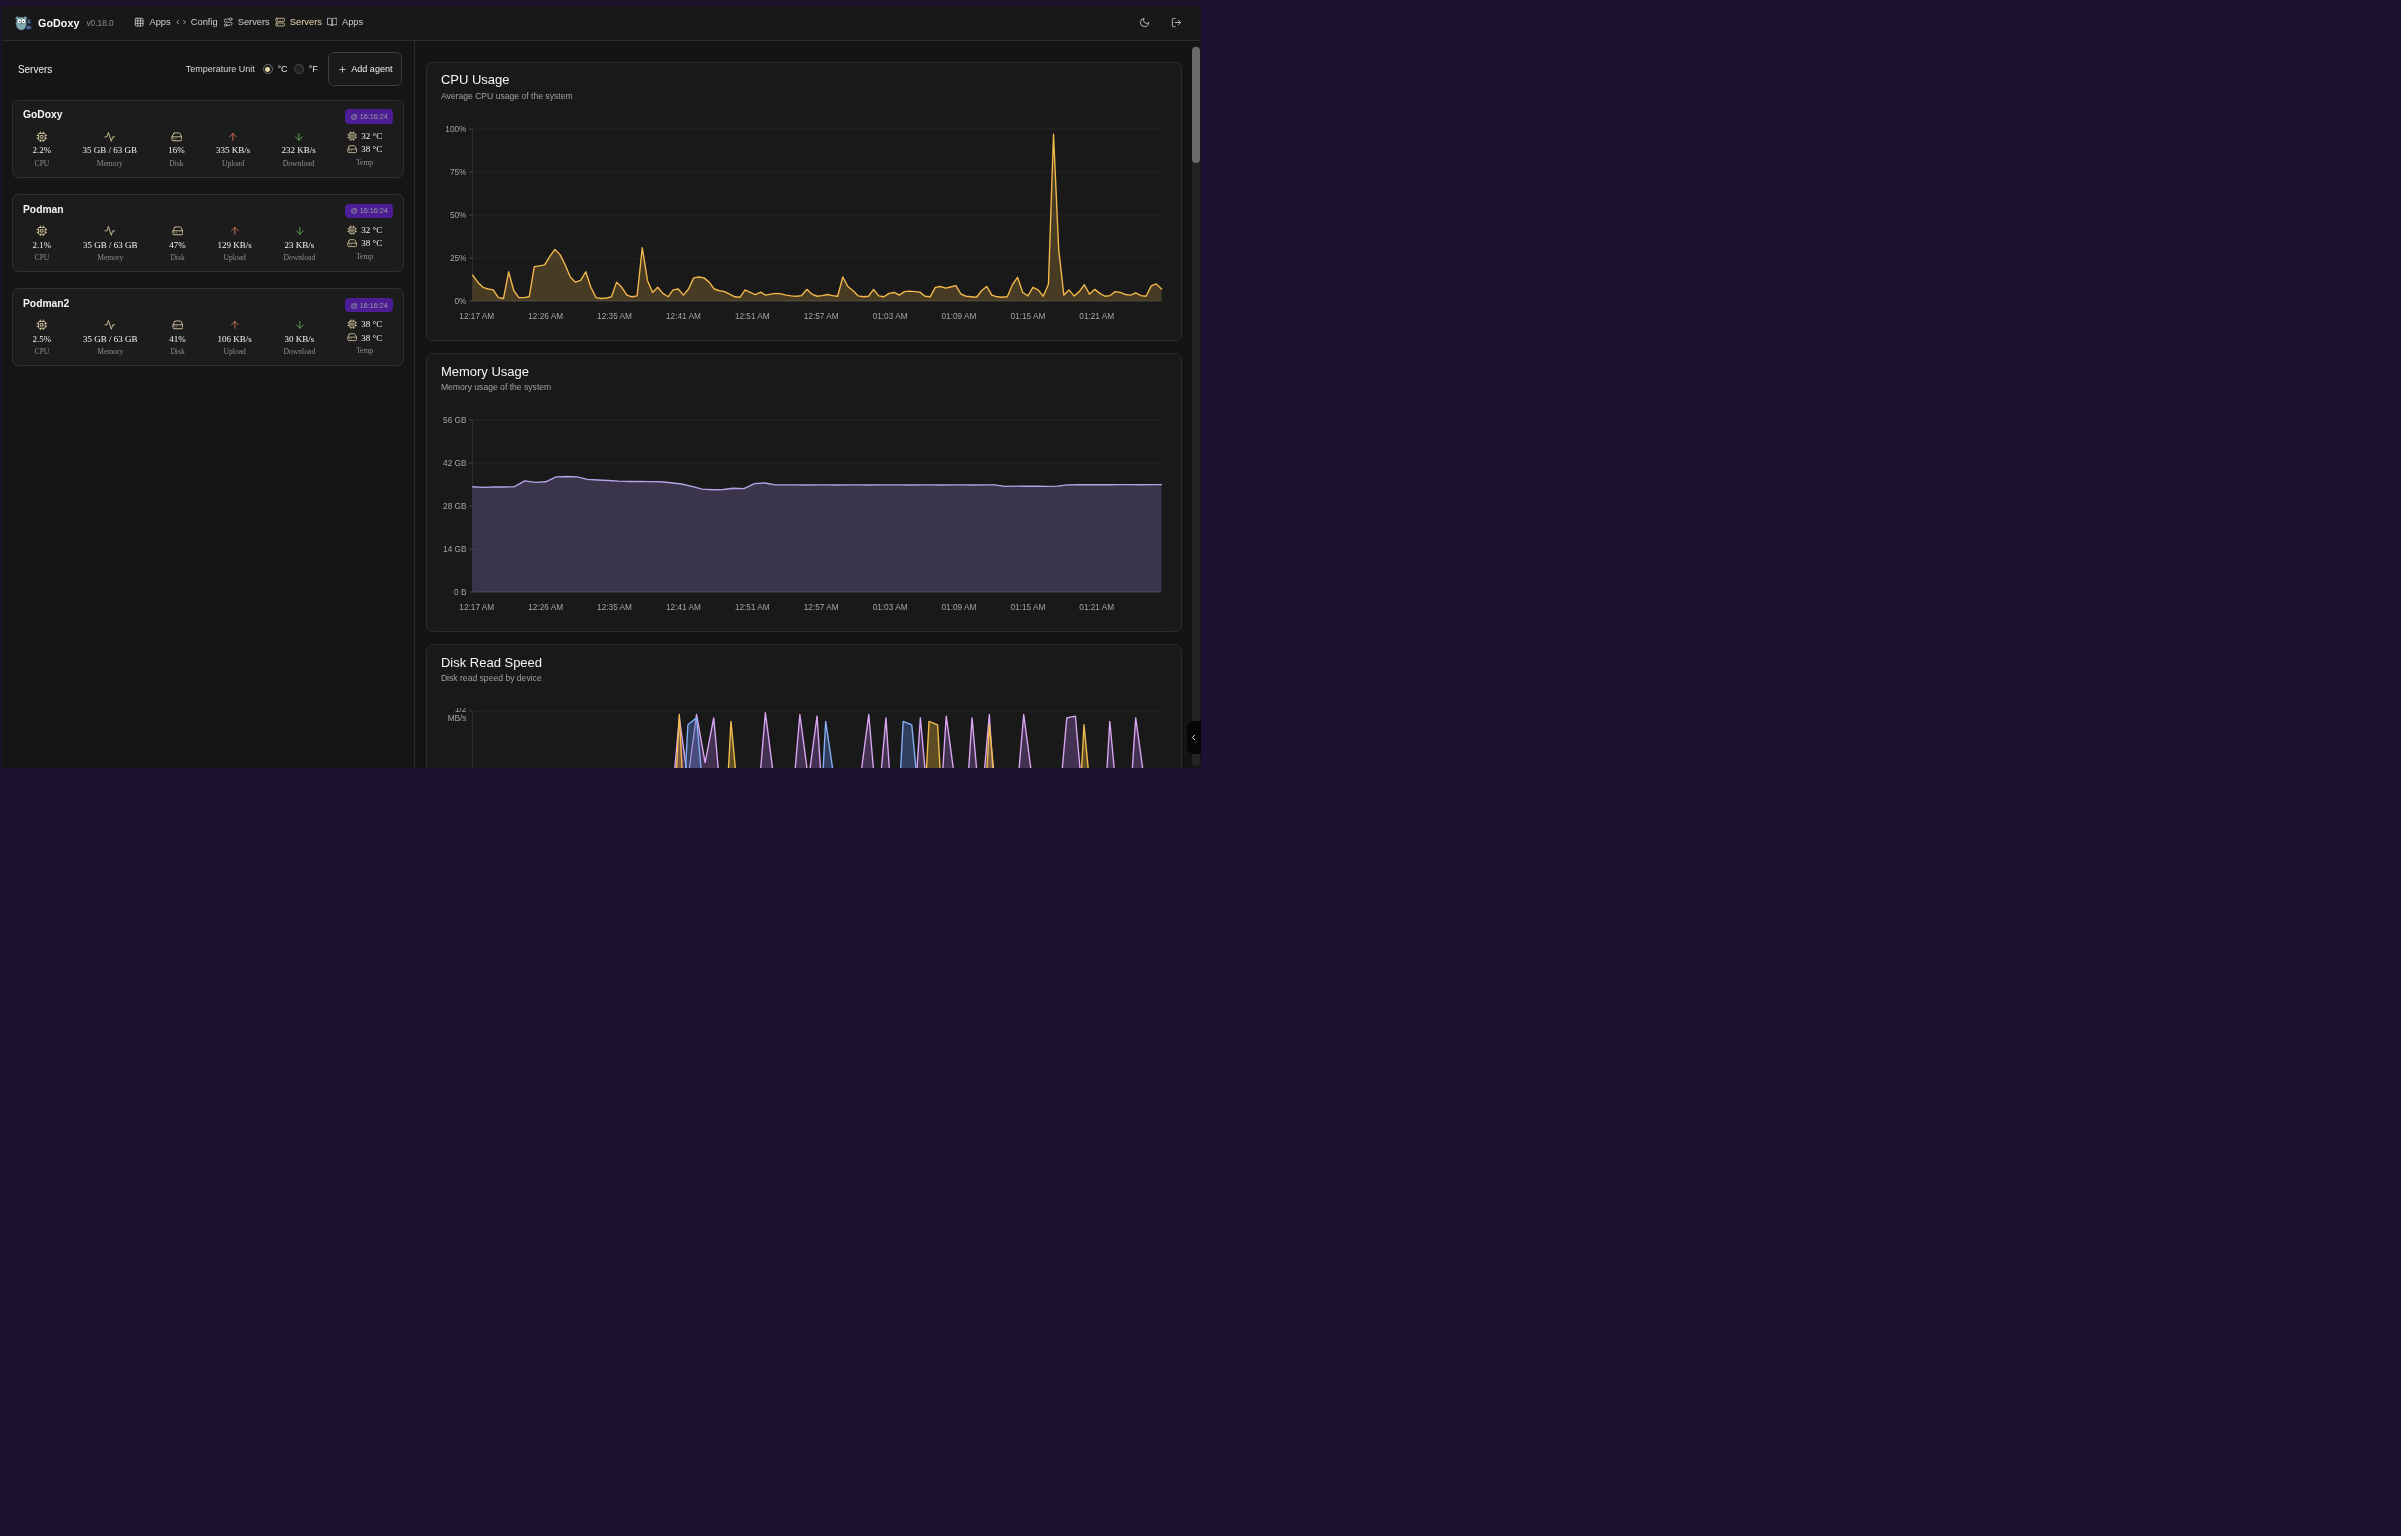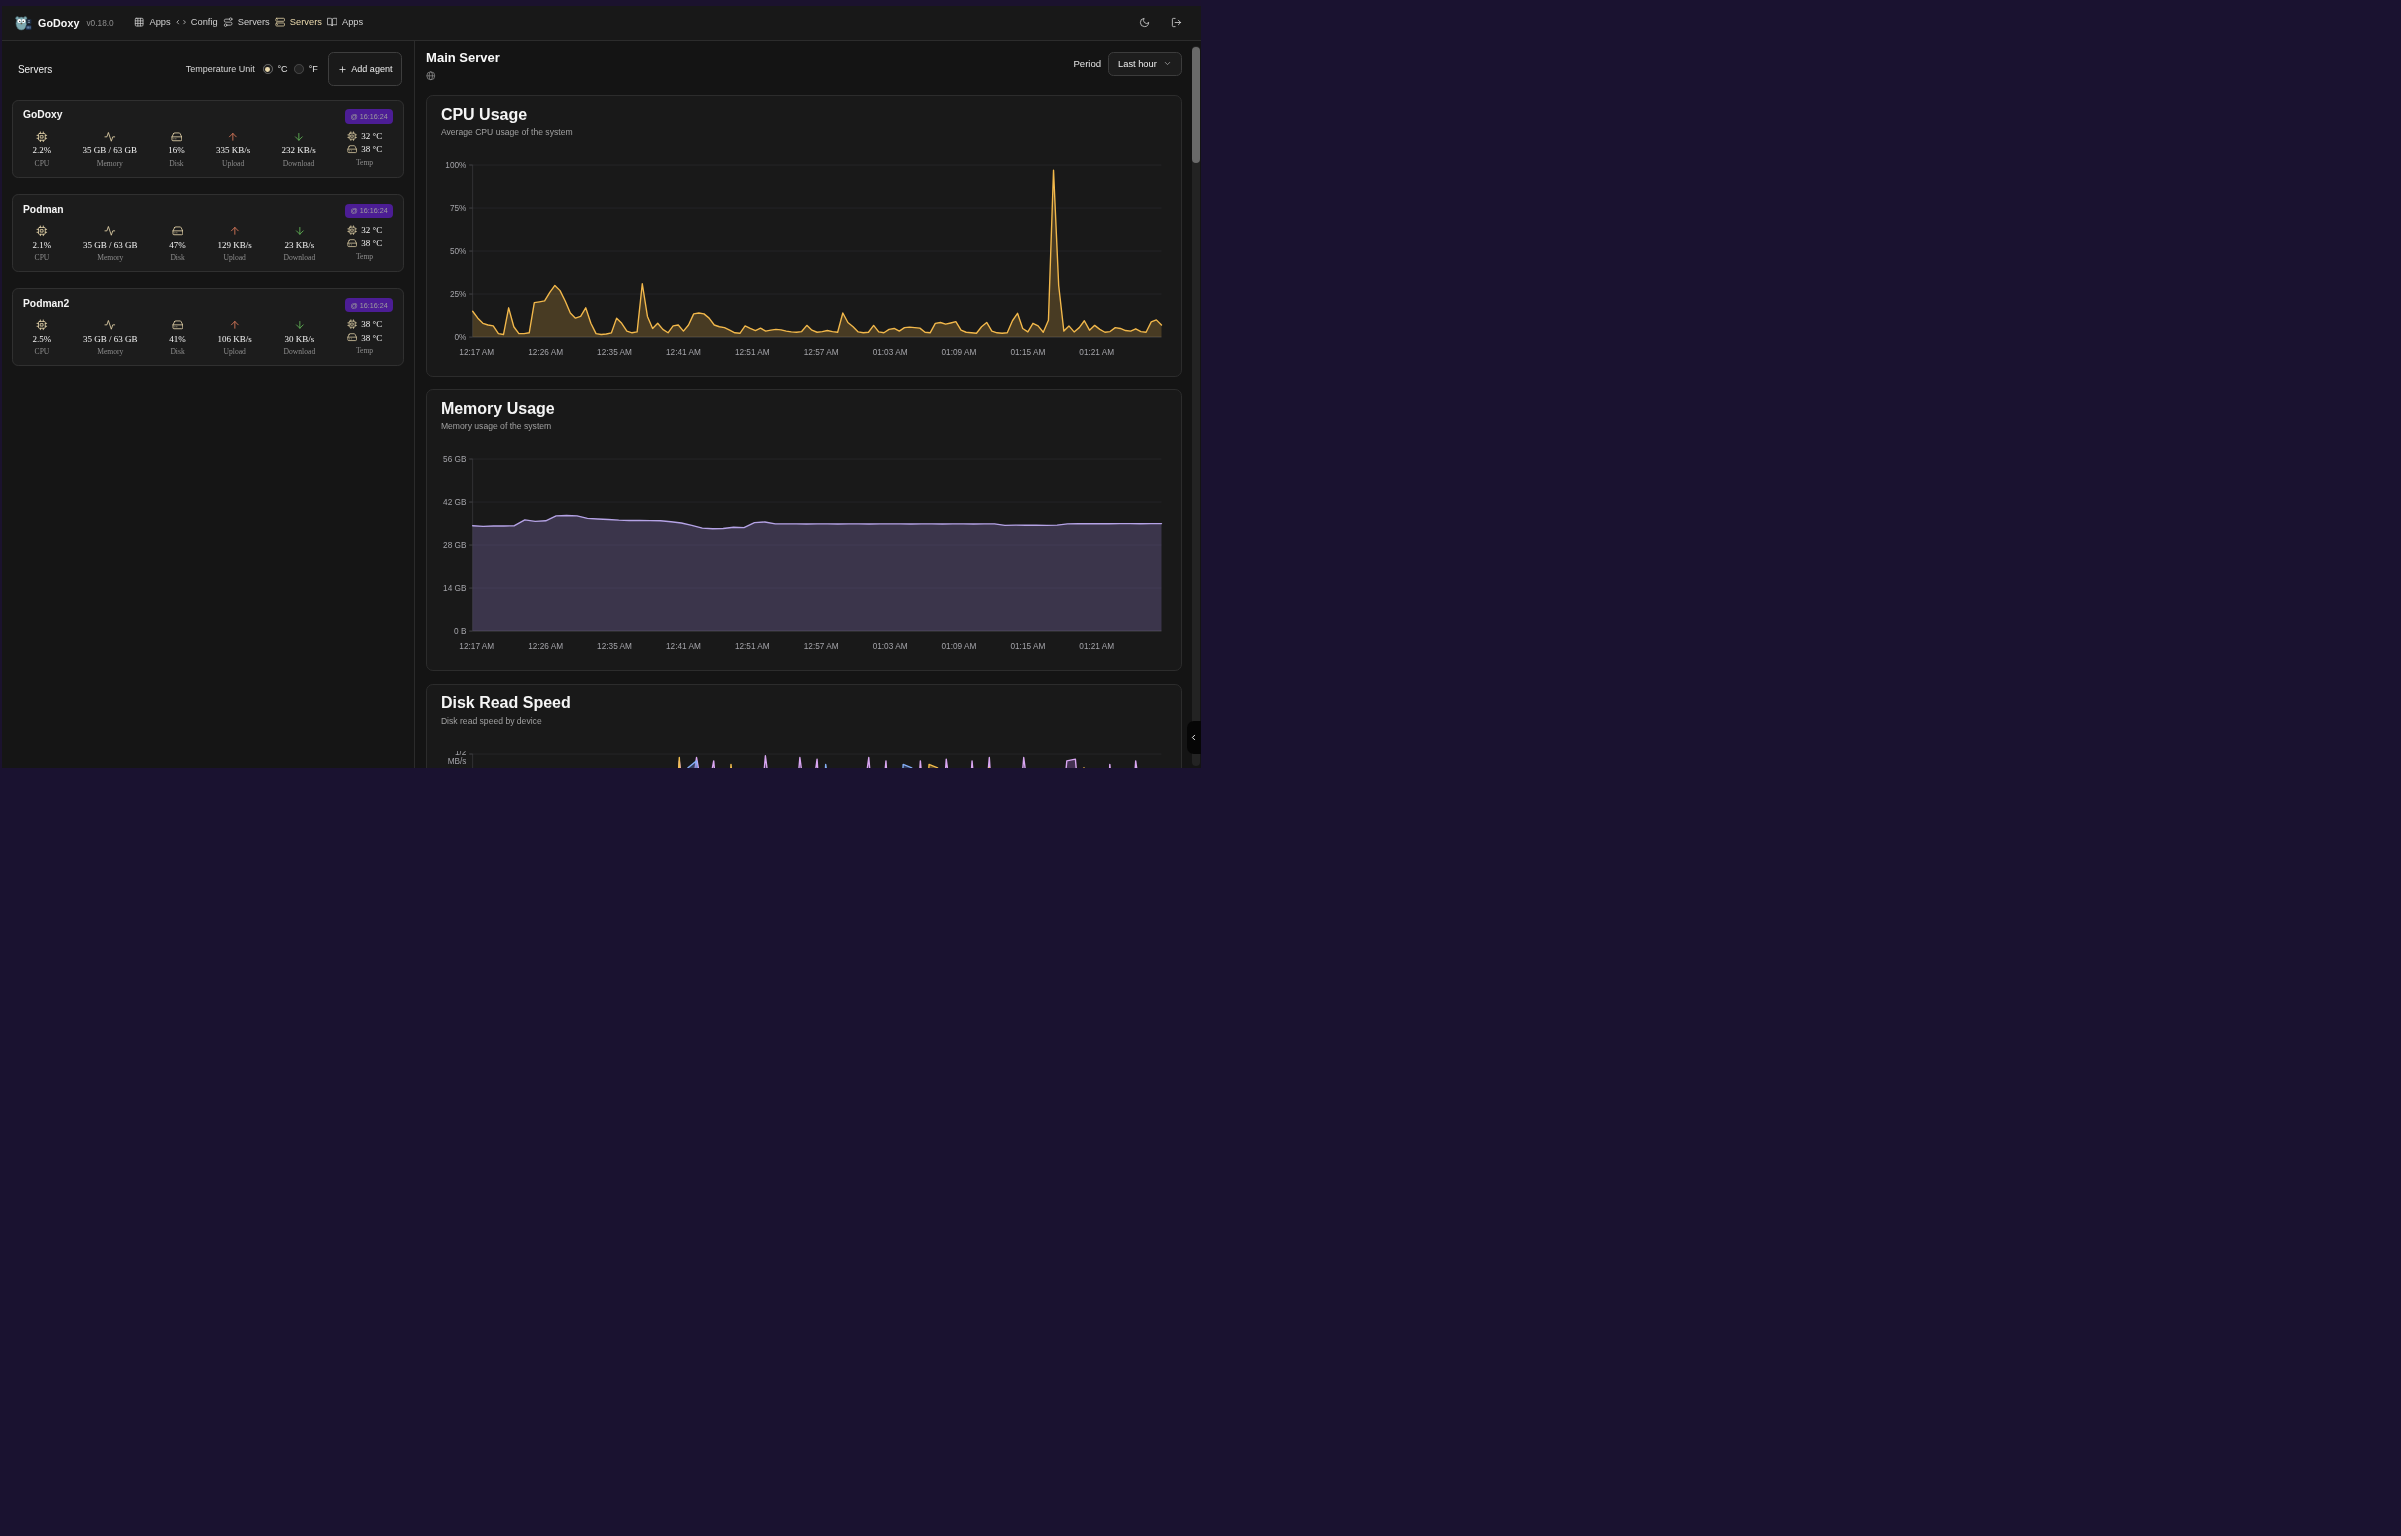--- a/index.html
+++ b/index.html
@@ -62,21 +62,21 @@
   .host-icon{margin-top:6.2px;color:#9c9c9c;}
   .host-icon svg{width:9.6px;height:9.6px;}
   .period-wrap{display:flex;align-items:center;gap:6.9px;margin-top:2.8px;}
   .period-label{font-size:9.6px;color:#e3e3e3;}
   .period-btn{display:flex;align-items:center;gap:6.2px;height:23.4px;padding:0 9px;background:#1d1d1d;
               border:0.7px solid #3c3c3c;border-radius:5.5px;color:#ededed;font-size:9.3px;font-family:inherit;cursor:pointer;}
   .period-btn svg{width:9px;height:9px;color:#ababab;}
 
   .chart-card{background:#191919;border:0.7px solid #2c2c2c;border-radius:6.9px;
               padding:9.6px 13.8px 6.9px 13.8px;margin-top:12.4px;}
-  .chart-title{font-size:16px;font-weight:700;color:#f5f5f5;margin:0;}
+  .chart-title{font-size:13px;font-weight:400;color:#f5f5f5;margin:0;}
   .chart-subtitle{font-size:8.6px;color:#a0a0a0;margin:3.4px 0 0 0;}
   .chart-mount{margin-top:25px;height:207px;}
   .chart-mount svg text.tick{fill:#a3a3a8;font-size:12px;font-family:"Liberation Sans",sans-serif;}
 
   
   .scrollbar{position:absolute;right:1.4px;top:40px;bottom:2.1px;width:7.6px;background:#232323;border-radius:5.5px;}
   .scroll-thumb{position:absolute;left:0;right:0;top:1.4px;height:116px;background:#6a6a6a;border-radius:5.5px;cursor:pointer;}
   .collapse-tab{position:absolute;right:0;top:715px;width:14.5px;height:33px;background:#060606;
                 border-radius:6.9px 0 0 6.9px;display:flex;align-items:center;justify-content:center;
                 z-index:6;cursor:pointer;color:#fff;}
@@ -435,37 +435,20 @@
           <span>38 °C</span>
         </div>
         <span class="stat-label">Temp</span>
       </div>
     </div>
   </div>
 </div>
       </aside>
 
       <main class="main">
-        <div class="main-head">
-          <div>
-            <h1 class="main-title">Main Server</h1>
-            <div class="host-icon"><svg viewBox="0 0 14 14" width="9.6" height="9.6">
-                  <use href="#i-globe"></use>
-                </svg></div>
-          </div>
-          <div class="period-wrap">
-            <span class="period-label">Period</span>
-            <button class="period-btn">
-              <span>Last hour</span>
-              <svg viewBox="0 0 13 13" width="9" height="9">
-                  <use href="#i-chevdown"></use>
-                </svg>
-            </button>
-          </div>
-        </div>
 
         <section class="chart-card">
           <h2 class="chart-title">CPU Usage</h2>
           <p class="chart-subtitle">Average CPU usage of the system</p>
           <div class="chart-mount"><svg width="726" height="207" viewBox="0 0 1055 300">
                 <line x1="46" y1="4" x2="1047" y2="4" stroke="#2a2a2e"></line>
                 <line x1="41" y1="4" x2="46" y2="4" stroke="#56565c"></line>
                 <text x="37" y="8" text-anchor="end" class="tick">100%</text>
                 <line x1="46" y1="66.5" x2="1047" y2="66.5" stroke="#2a2a2e"></line>
                 <line x1="41" y1="66.5" x2="46" y2="66.5" stroke="#56565c"></line>

